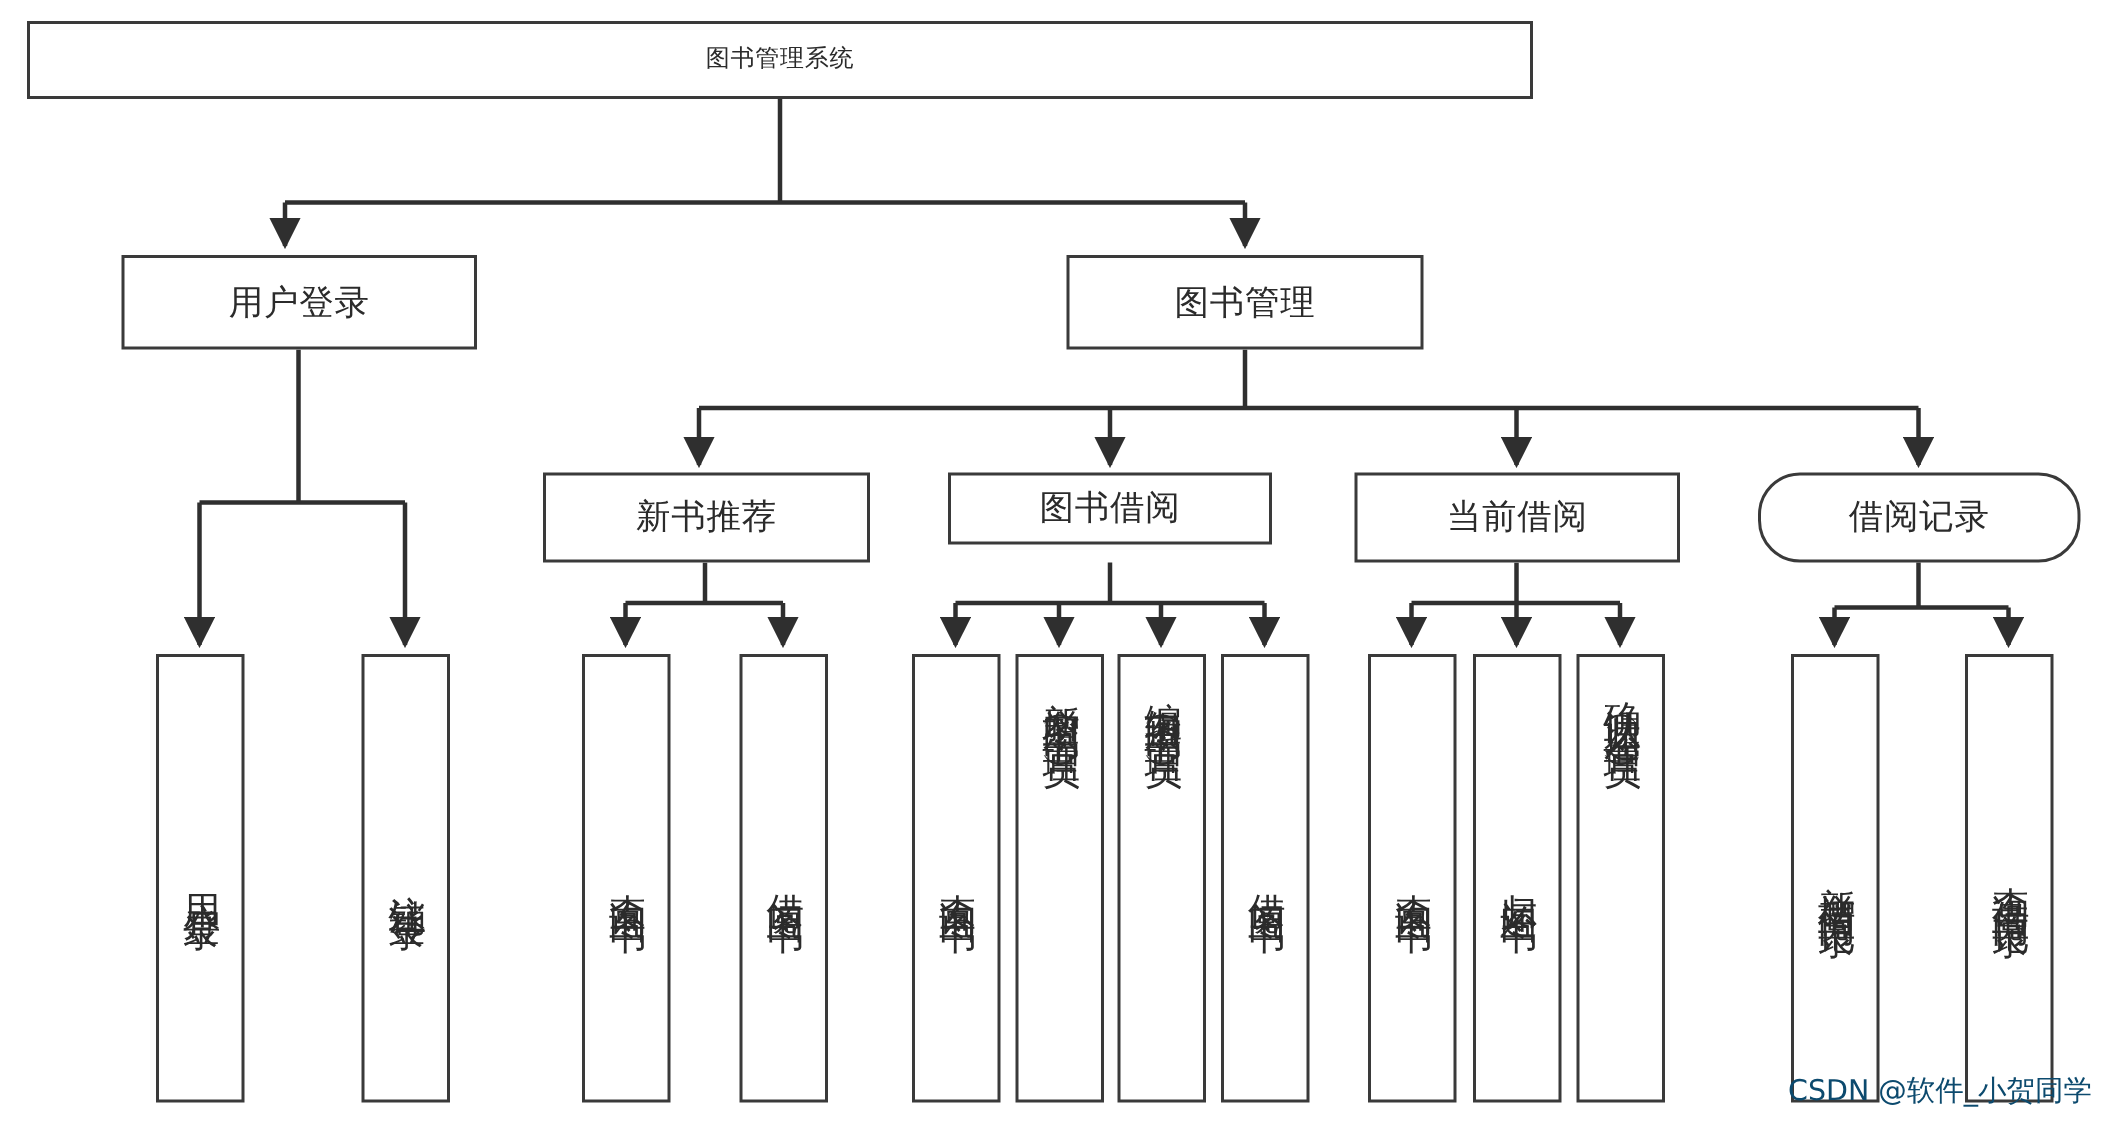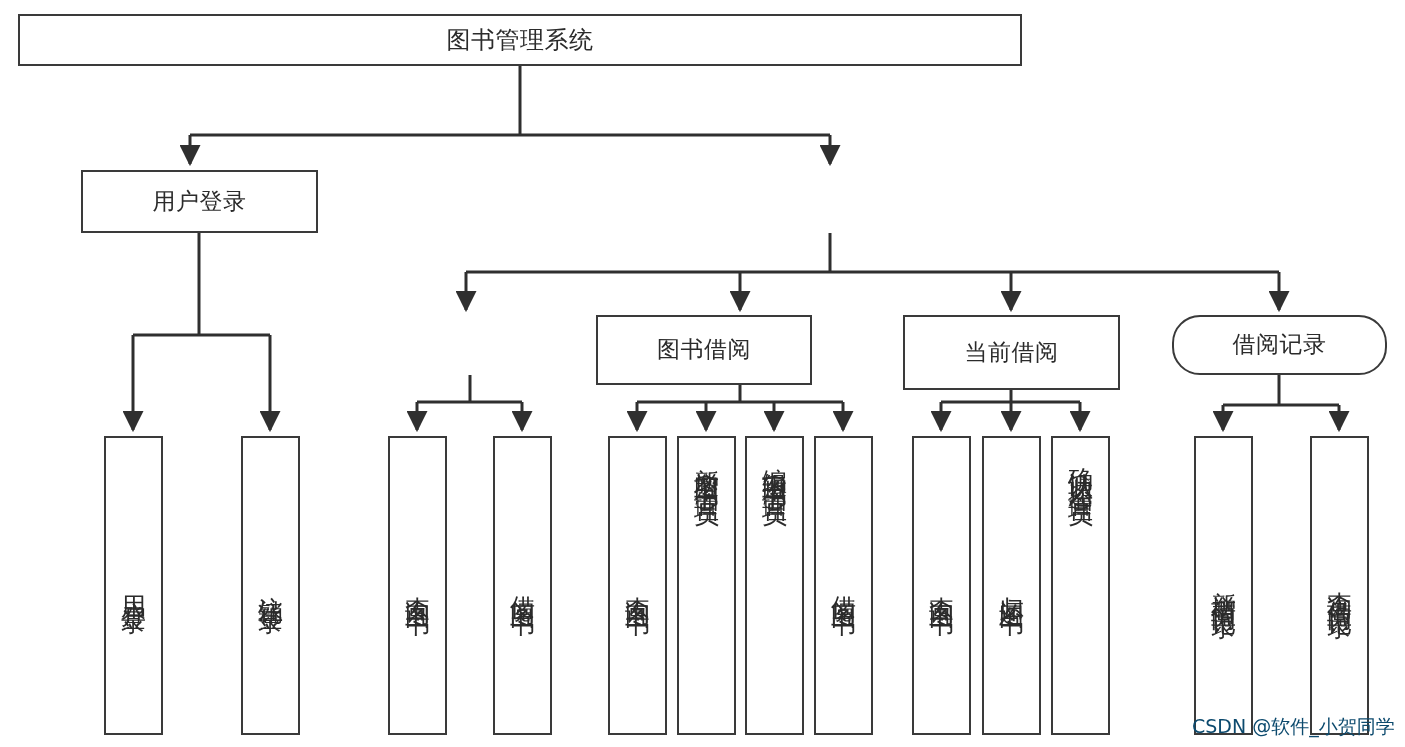--- a/index.html
+++ b/index.html
@@ -42,21 +42,21 @@
     line-height: 1.18;
     text-align: center;
     white-space: nowrap;
   }
   
   .node.horiz .label {
     font-size: 23px;
     letter-spacing: 0.5px;
   }
   #node-root .label {
-    font-size: 24px;
+    font-size: 16px;
   }
   
   .node.vert {
     align-items: flex-start;
     justify-content: center;
     padding-top: 10px;
   }
   .node.vert .label {
     writing-mode: vertical-rl;
     text-orientation: upright;
@@ -138,25 +138,31 @@
     </g>
   </svg>
 
   <div class="node horiz" id="node-root" style="left:18px; top:14px; width:1004px; height:52px;">
     <span class="label">图书管理系统</span>
   </div>
 
   <div class="node horiz" style="left:81px; top:170px; width:237px; height:63px;">
     <span class="label">用户登录</span>
   </div>
-
-  <div class="node horiz" style="left:596px; top:315px; width:216px; height:70px;">
+  <div class="node horiz" style="left:711px; top:170px; width:238px; height:63px;">
+    <span class="label">图书管理</span>
+  </div>
+
+  <div class="node horiz" style="left:362px; top:315px; width:218px; height:60px;">
+    <span class="label">新书推荐</span>
+  </div>
+  <div class="node horiz" style="left:632px; top:315px; width:216px; height:48px;">
     <span class="label">图书借阅</span>
   </div>
-  <div class="node horiz" style="left:903px; top:315px; width:217px; height:75px;">
+  <div class="node horiz" style="left:903px; top:315px; width:217px; height:60px;">
     <span class="label">当前借阅</span>
   </div>
   <div class="node horiz" style="left:1172px; top:315px; width:215px; height:60px;border-radius:28px;">
     <span class="label">借阅记录</span>
   </div>
 
   <div class="node vert mid-text" style="left:104px; top:436px; width:59px; height:299px;">
     <span class="label">用户登录</span>
   </div>
   <div class="node vert mid-text" style="left:241px; top:436px; width:59px; height:299px;">

